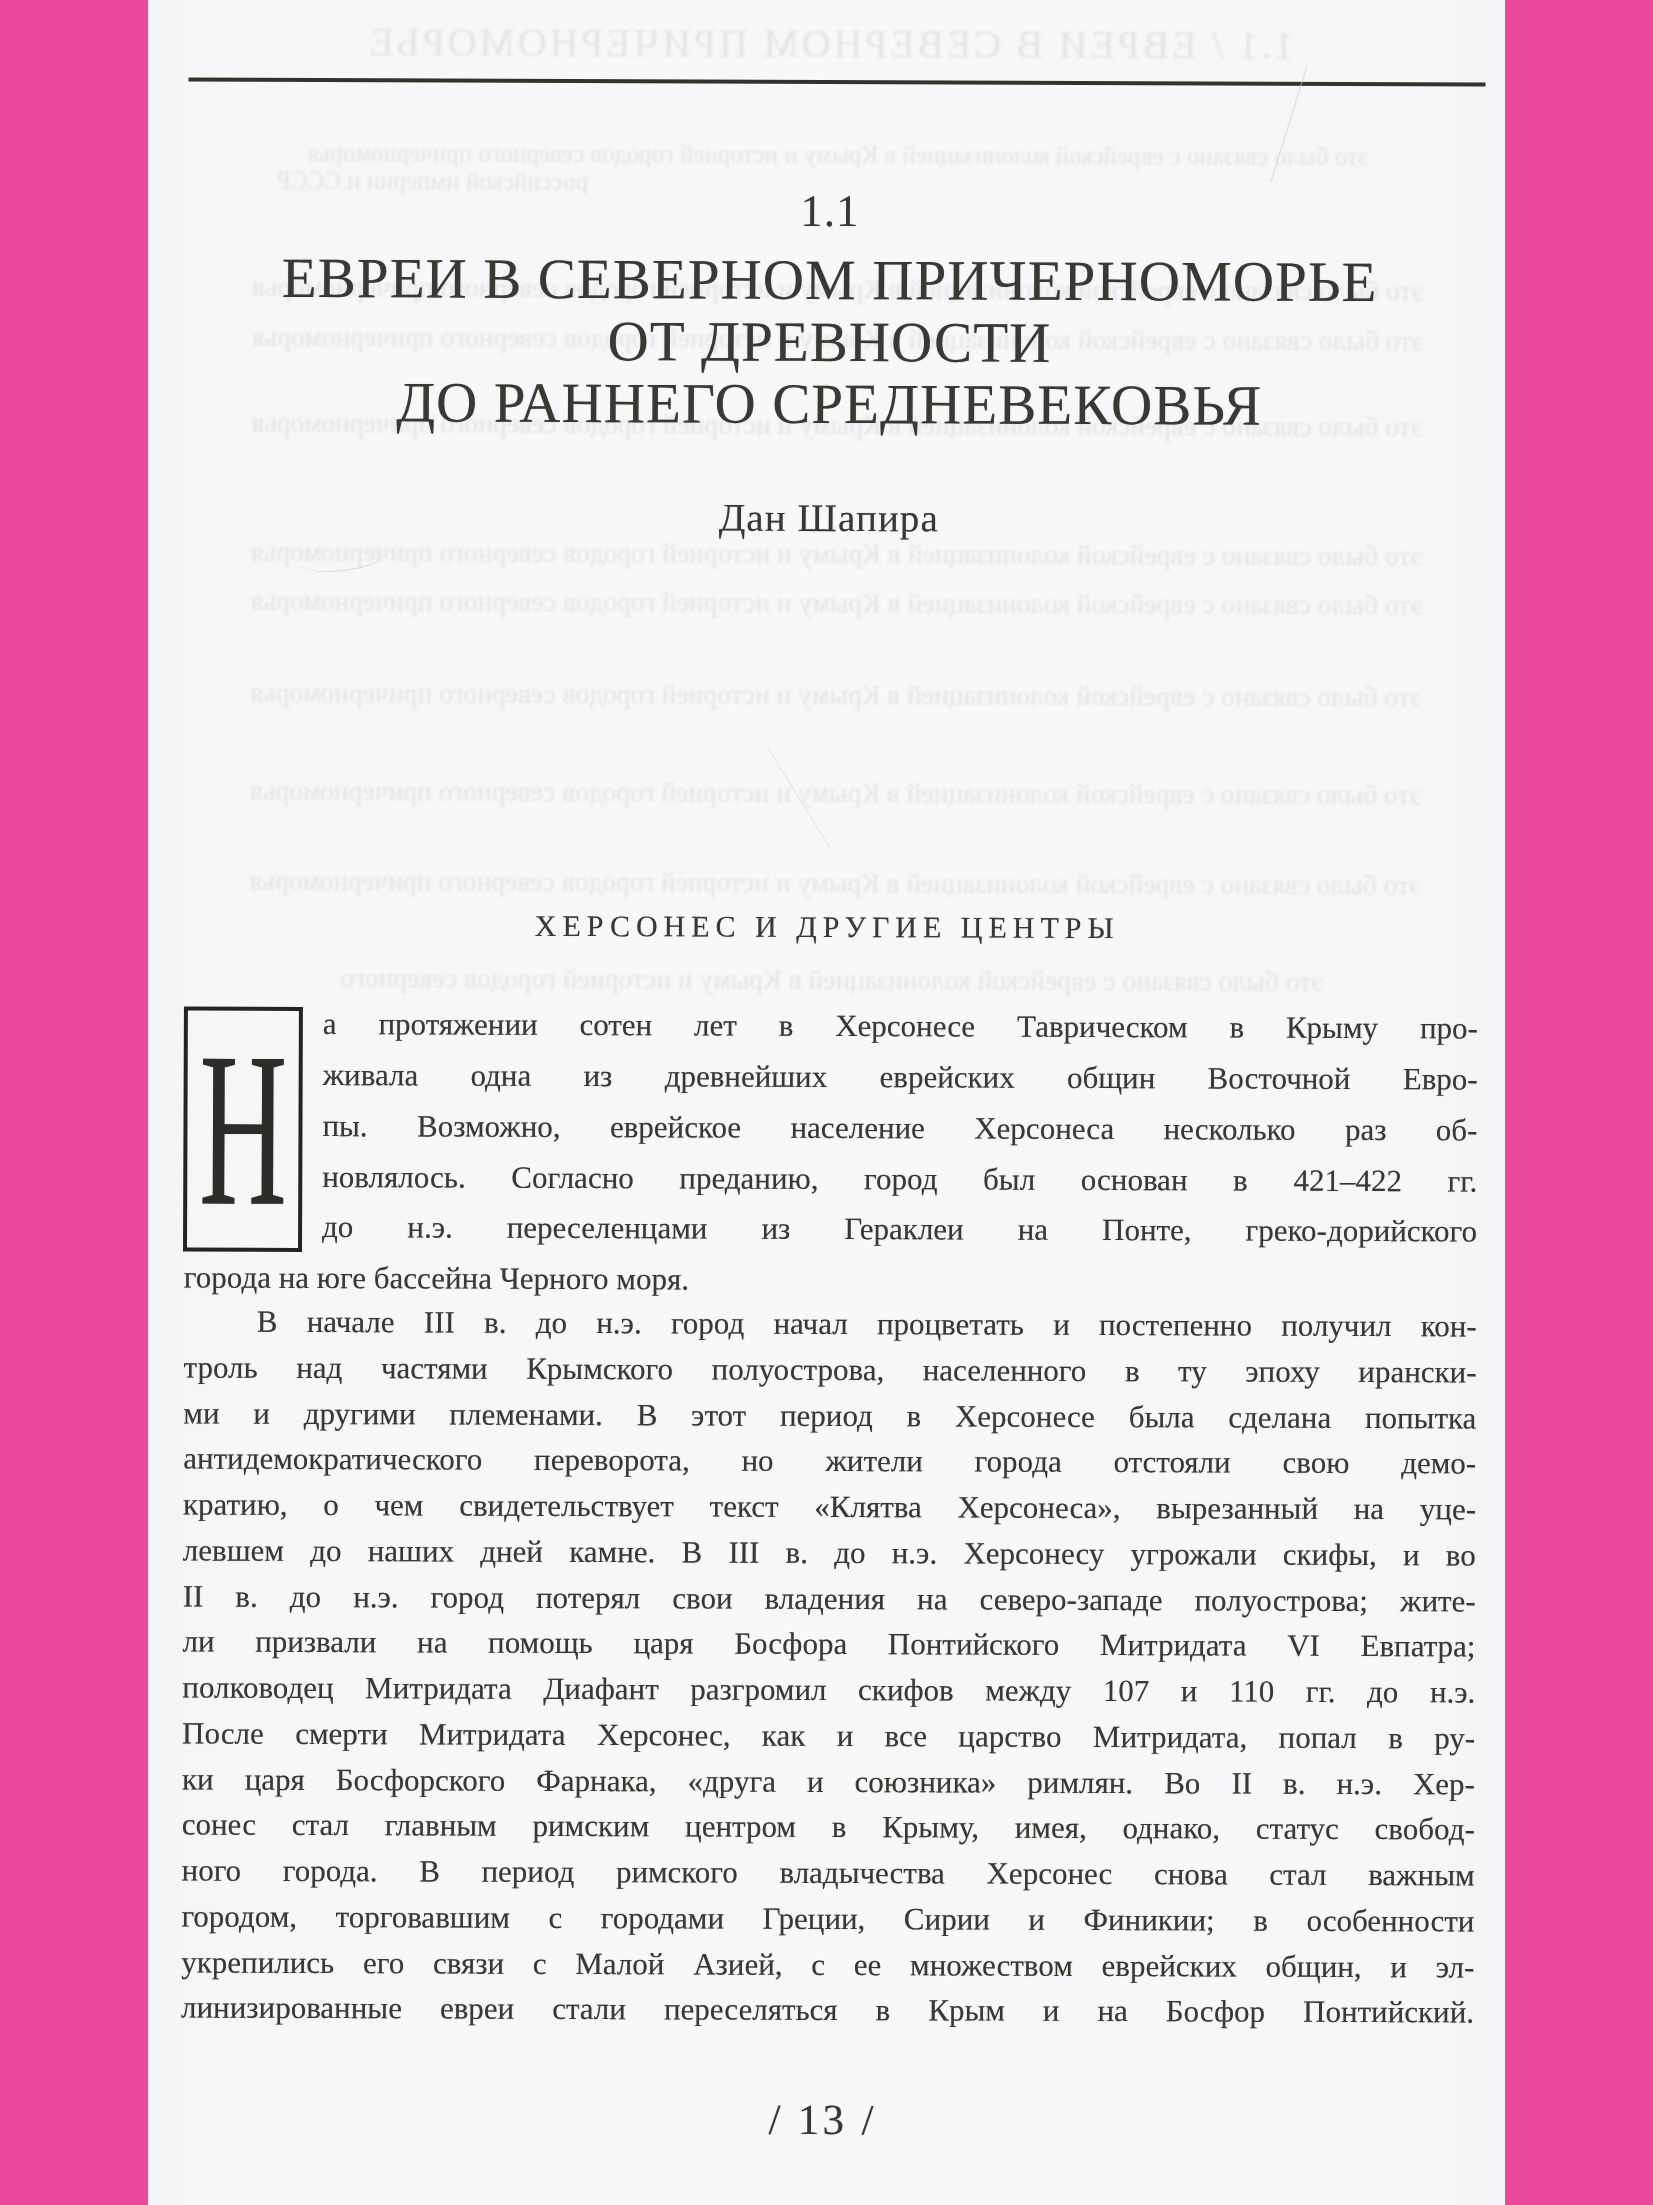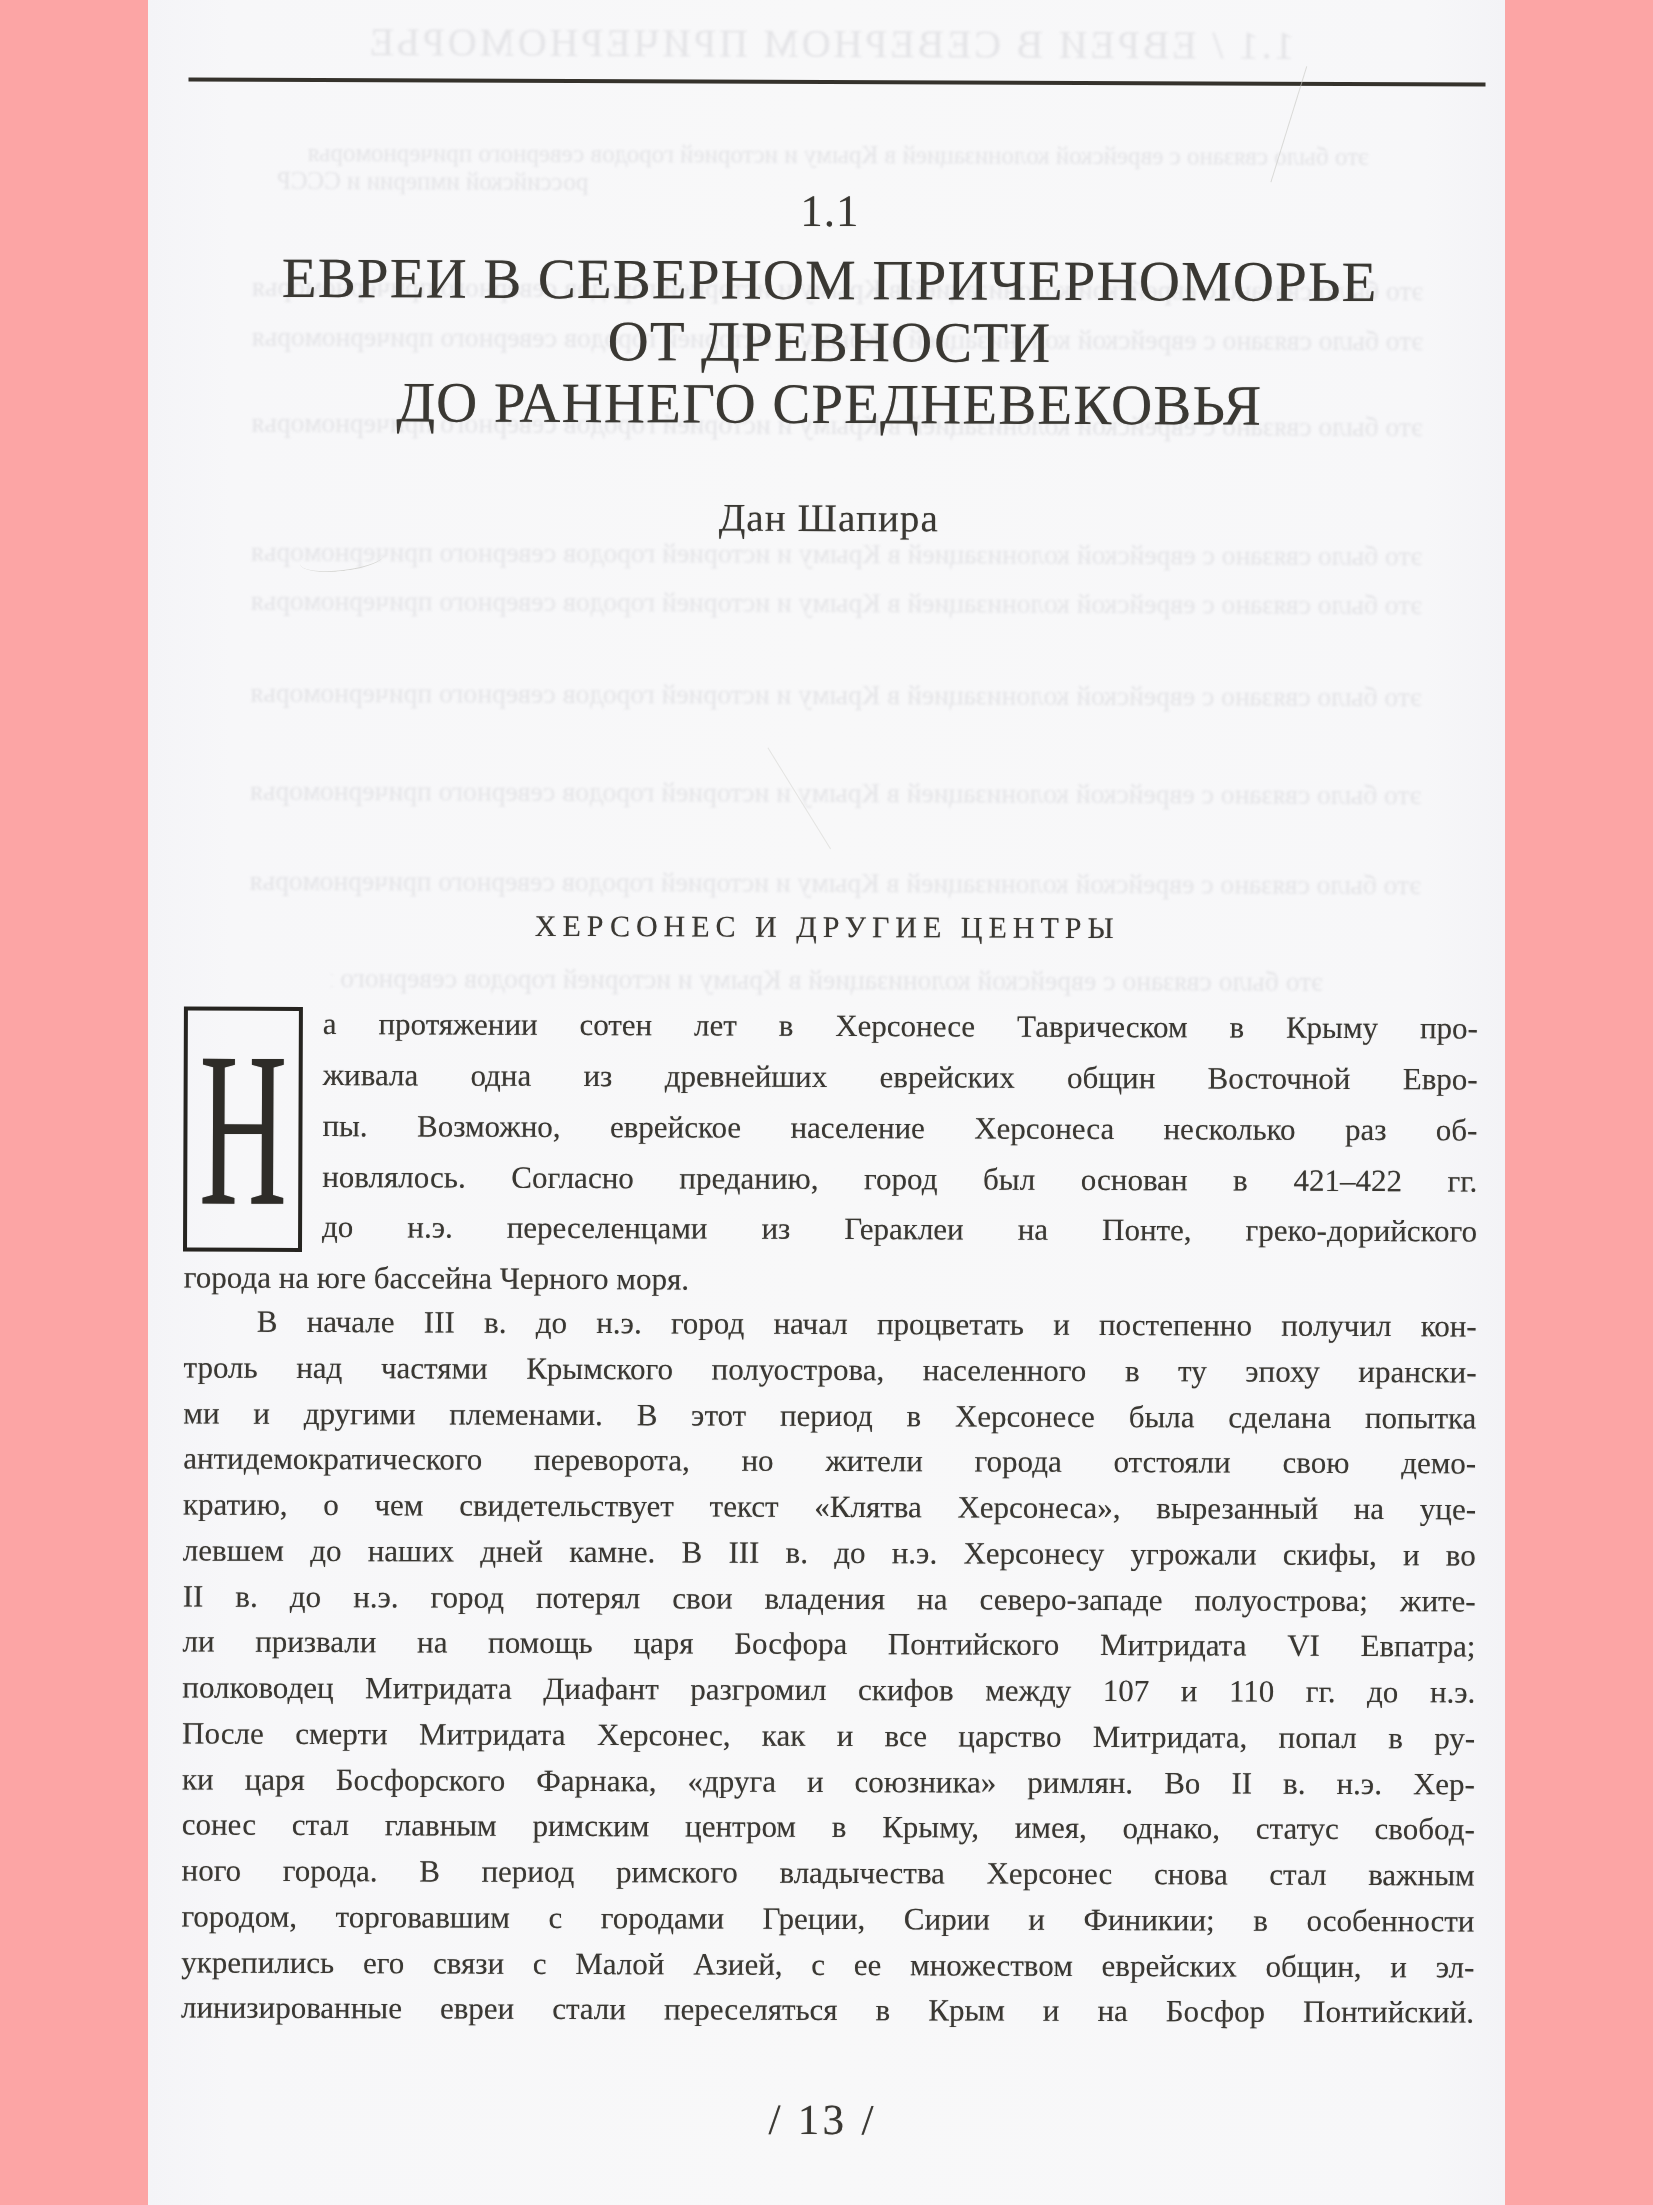--- a/index.html
+++ b/index.html
@@ -1,18 +1,18 @@
 <!DOCTYPE html>
 <html style="font-size:8.8px"><head>
 <meta charset="utf-8">
 <style>
   html,body{margin:0;padding:0;background:#ffffff;}
   #screenshot{
     position:relative;width:1654px;height:2205px;overflow:hidden;
-    background:#fca5a5;
+    background:#ec4899;
     font-family:"Liberation Serif","DejaVu Serif",serif;
   }
   
   .paper{
     position:absolute;left:148px;top:0;width:1357px;height:2205px;
     background:linear-gradient(90deg,#f4f4f7 0%,#f7f7f9 6%,#f8f8f9 50%,#f7f7f9 94%,#f3f3f6 100%);
   }
   .rot{position:absolute;left:0;top:0;width:1654px;height:2205px;transform:rotate(0.22deg);transform-origin:827px 992px;}
   .ink{color:#3a3833;text-shadow:0 0 0.8px rgba(58,56,51,.5);}
   

